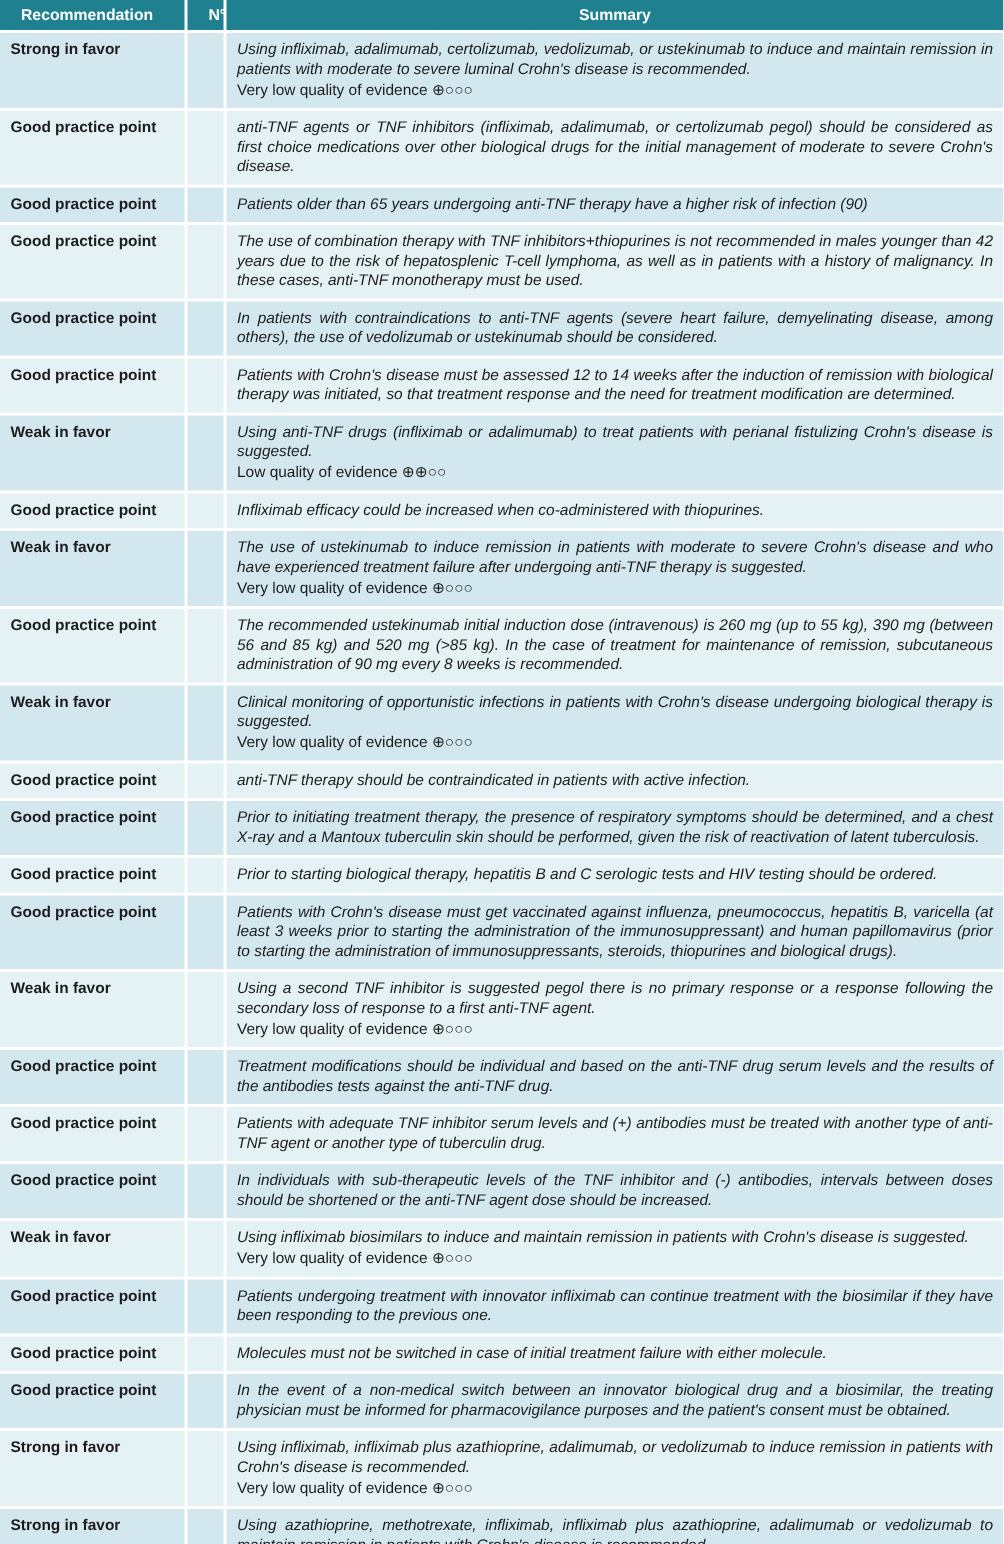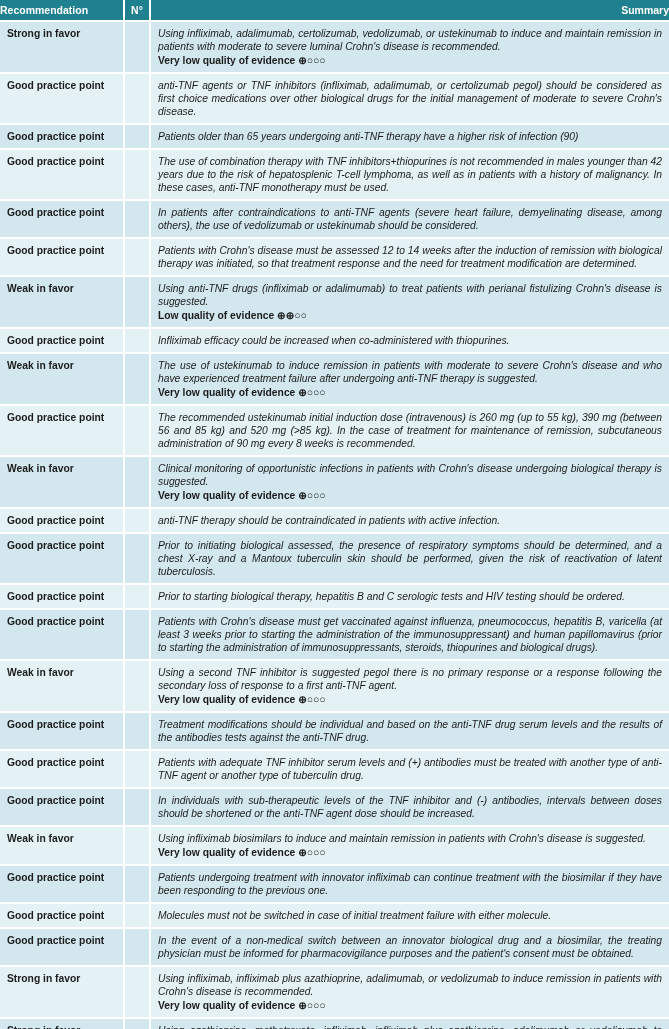--- a/index.html
+++ b/index.html
@@ -19,27 +19,27 @@
   }
   col.c-rec { width: 124px; }
   col.c-num { width: 26px; }
   col.c-sum { width: 519px; }
 
   .rec-table th {
     background: #1f808f;
     color: #ffffff;
     font-size: 10.5px;
     font-weight: bold;
-    padding: 4px 0;
+    padding: 4px 14px;
     border: 2px solid #ffffff;
     border-top: none;
   }
   .rec-table th.h-rec { text-align: left; border-left: none; }
   .rec-table th.h-num { text-align: center; }
-  .rec-table th.h-sum { text-align: right; border-right: none; }
+  .rec-table th.h-sum { text-align: center; border-right: none; }
 
   .rec-table td {
     font-size: 10.3px;
     line-height: 13px;
     color: #1c1c1c;
     vertical-align: top;
     padding: 5px 7px;
     border: 2px solid #ffffff;
   }
   .rec-table td:first-child { border-left: none; margin-left: 36px; }
@@ -48,21 +48,21 @@
   tr.odd td  { background: #d2e7ee; }
   tr.even td { background: #e4f1f5; }
 
   td.rec {
     font-weight: bold;
     white-space: normal;
   }
   td.num { text-align: center; }
   td.sum .sum-text { text-align: justify; font-style: italic; }
   td.sum .evidence {
-    font-weight: bold;
+    font-weight: normal;
     margin-top: 1px;
   }
 </style>
 </head>
 <body>
 
 <div class="figure">
   <table class="rec-table">
     <colgroup>
       <col class="c-rec">
@@ -103,21 +103,21 @@
           <td class="rec">Good practice point</td>
           <td class="num"></td>
           <td class="sum">
             <div class="sum-text">The use of combination therapy with TNF inhibitors+thiopurines is not recommended in males younger than 42 years due to the risk of hepatosplenic T-cell lymphoma, as well as in patients with a history of malignancy. In these cases, anti-TNF monotherapy must be used.</div>
           </td>
         </tr>
         <tr class="odd">
           <td class="rec">Good practice point</td>
           <td class="num"></td>
           <td class="sum">
-            <div class="sum-text">In patients after contraindications to anti-TNF agents (severe heart failure, demyelinating disease, among others), the use of vedolizumab or ustekinumab should be considered.</div>
+            <div class="sum-text">In patients with contraindications to anti-TNF agents (severe heart failure, demyelinating disease, among others), the use of vedolizumab or ustekinumab should be considered.</div>
           </td>
         </tr>
         <tr class="even">
           <td class="rec">Good practice point</td>
           <td class="num"></td>
           <td class="sum">
             <div class="sum-text">Patients with Crohn's disease must be assessed 12 to 14 weeks after the induction of remission with biological therapy was initiated, so that treatment response and the need for treatment modification are determined.</div>
           </td>
         </tr>
         <tr class="odd">
@@ -162,21 +162,21 @@
           <td class="rec">Good practice point</td>
           <td class="num"></td>
           <td class="sum">
             <div class="sum-text">anti-TNF therapy should be contraindicated in patients with active infection.</div>
           </td>
         </tr>
         <tr class="odd">
           <td class="rec">Good practice point</td>
           <td class="num"></td>
           <td class="sum">
-            <div class="sum-text">Prior to initiating biological assessed, the presence of respiratory symptoms should be determined, and a chest X-ray and a Mantoux tuberculin skin should be performed, given the risk of reactivation of latent tuberculosis.</div>
+            <div class="sum-text">Prior to initiating treatment therapy, the presence of respiratory symptoms should be determined, and a chest X-ray and a Mantoux tuberculin skin should be performed, given the risk of reactivation of latent tuberculosis.</div>
           </td>
         </tr>
         <tr class="even">
           <td class="rec">Good practice point</td>
           <td class="num"></td>
           <td class="sum">
             <div class="sum-text">Prior to starting biological therapy, hepatitis B and C serologic tests and HIV testing should be ordered.</div>
           </td>
         </tr>
         <tr class="odd">

